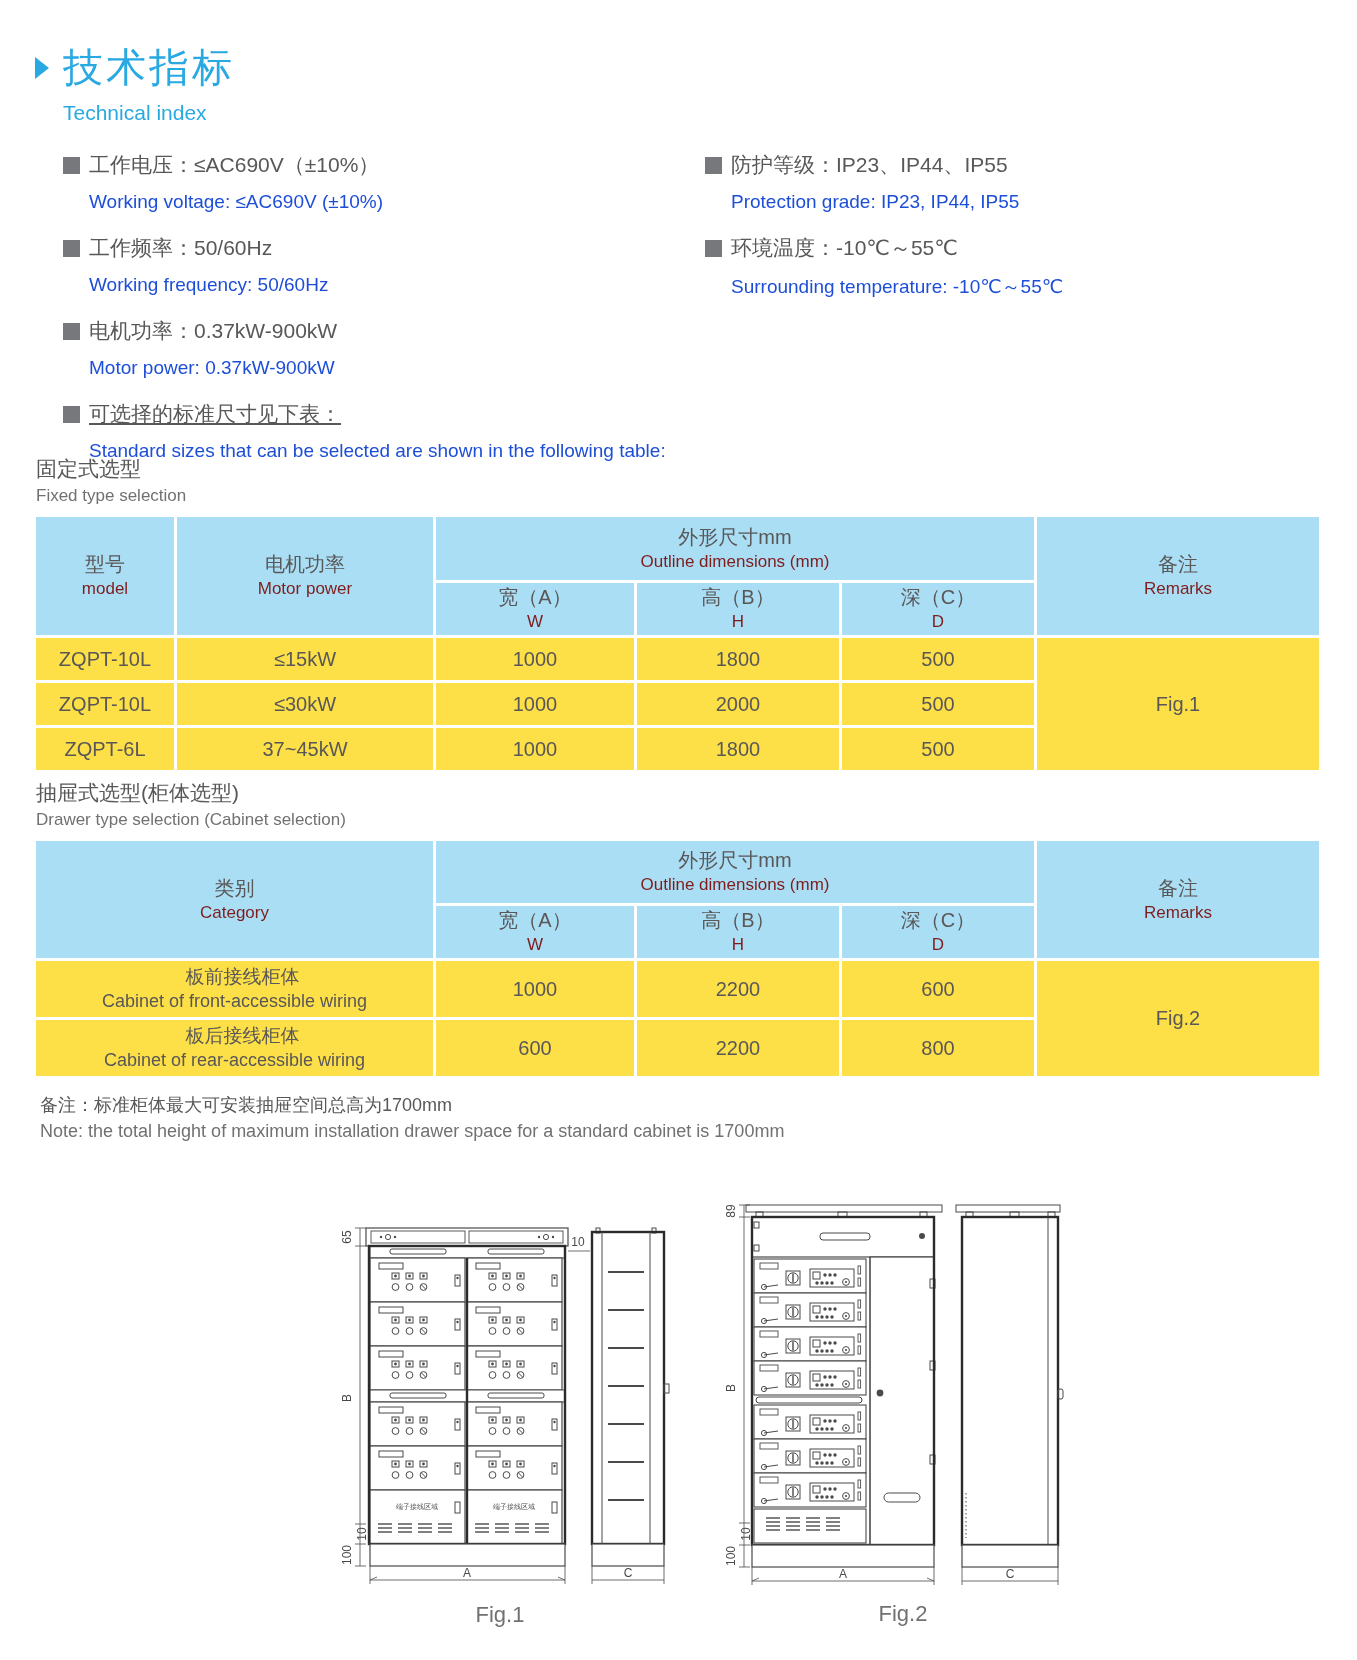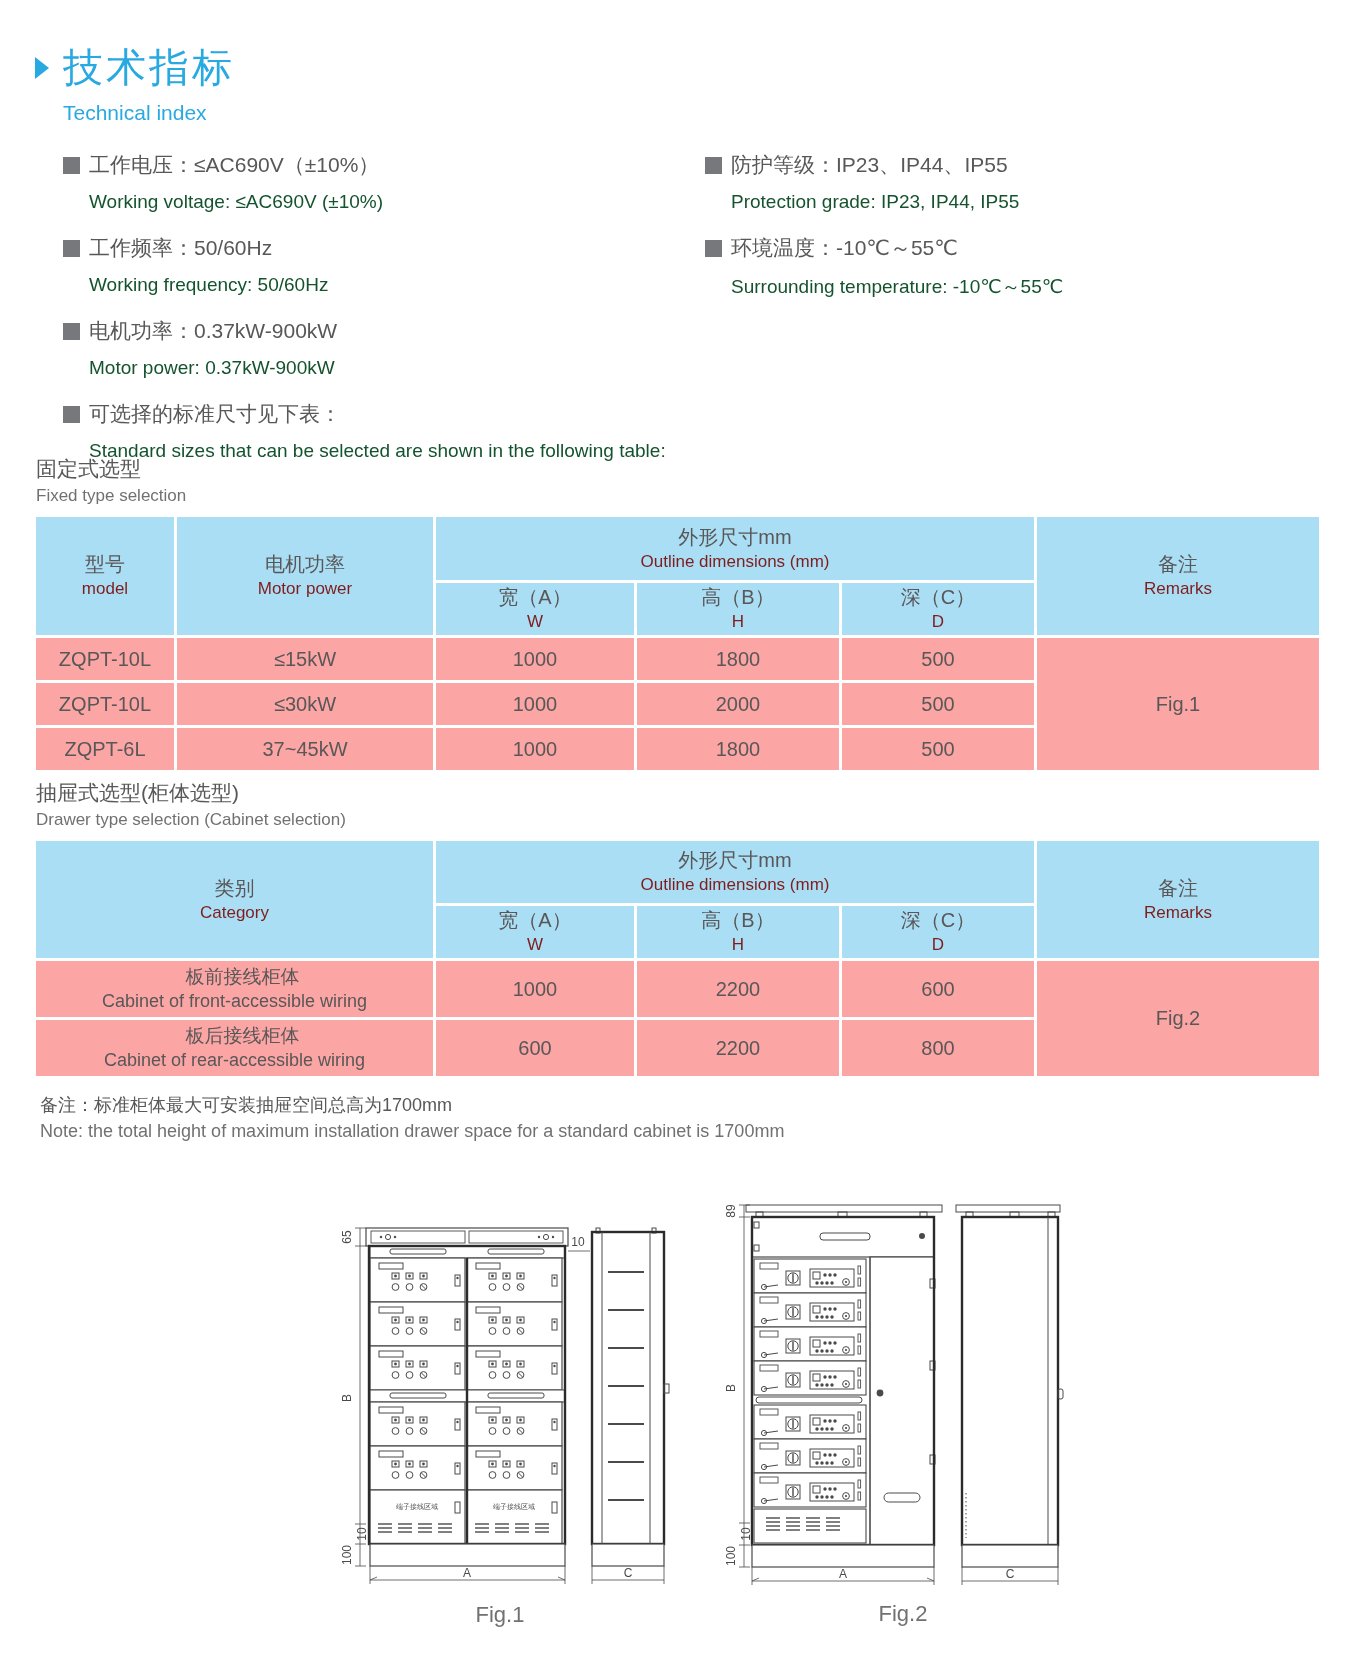--- a/index.html
+++ b/index.html
@@ -11,33 +11,33 @@
   .hdr-row{display:flex;align-items:center;}
   .tri{width:0;height:0;border-left:14px solid #29a9e1;border-top:11px solid transparent;border-bottom:11px solid transparent;margin-right:14px;}
   .title-zh{font-size:40px;color:#29a9e1;letter-spacing:3px;}
   .title-en{font-size:21px;color:#29a9e1;margin:6px 0 0 28px;}
 
   
   .specs{position:relative;margin:26px 0 0 63px;height:300px;}
   .spec-col-right{position:absolute;left:642px;top:0;}
   .spec-zh{display:flex;align-items:center;font-size:21px;color:#595757;margin-bottom:12px;}
   .bullet{width:17px;height:17px;background:#77787b;margin-right:9px;flex:0 0 auto;}
-  .spec-en{font-size:19px;color:#14532d;margin:0 0 21px 26px;}
-  .sizes-zh{margin-top:6px;}
+  .spec-en{font-size:19px;color:#1d4ed8;margin:0 0 21px 26px;}
+  .sizes-zh{margin-top:6px;text-decoration:underline;}
 
   
   .cap{margin:4px 0 0 36px;}
   .cap-zh{font-size:21px;color:#595757;}
   .cap-en{font-size:17px;color:#727171;margin-top:3px;}
 
   
   table.spec-table{border-collapse:separate;border-spacing:3px;margin:8px 0 0 33px;table-layout:fixed;}
   table.spec-table td,table.spec-table th{text-align:center;vertical-align:middle;font-weight:normal;padding:0;margin-top:32px;}
   .th-cell{background:#aadef5;color:#595757;}
-  .td-cell{background:#fca5a5;color:#595757;font-size:20px;}
+  .td-cell{background:#fde047;color:#595757;font-size:20px;}
   .h-zh{font-size:20px;line-height:1.35;}
   .h-en{font-size:17px;color:#7f1d1d;line-height:1.3;}
   .cat-zh{font-size:19px;line-height:1.35;padding-left:16px;}
   .cat-en{font-size:18px;color:#595757;line-height:1.3;}
 
   
   .note{margin:14px 0 0 40px;}
   .note-zh{font-size:18px;color:#595757;}
   .note-en{font-size:18px;color:#727171;margin-top:4px;}
 

